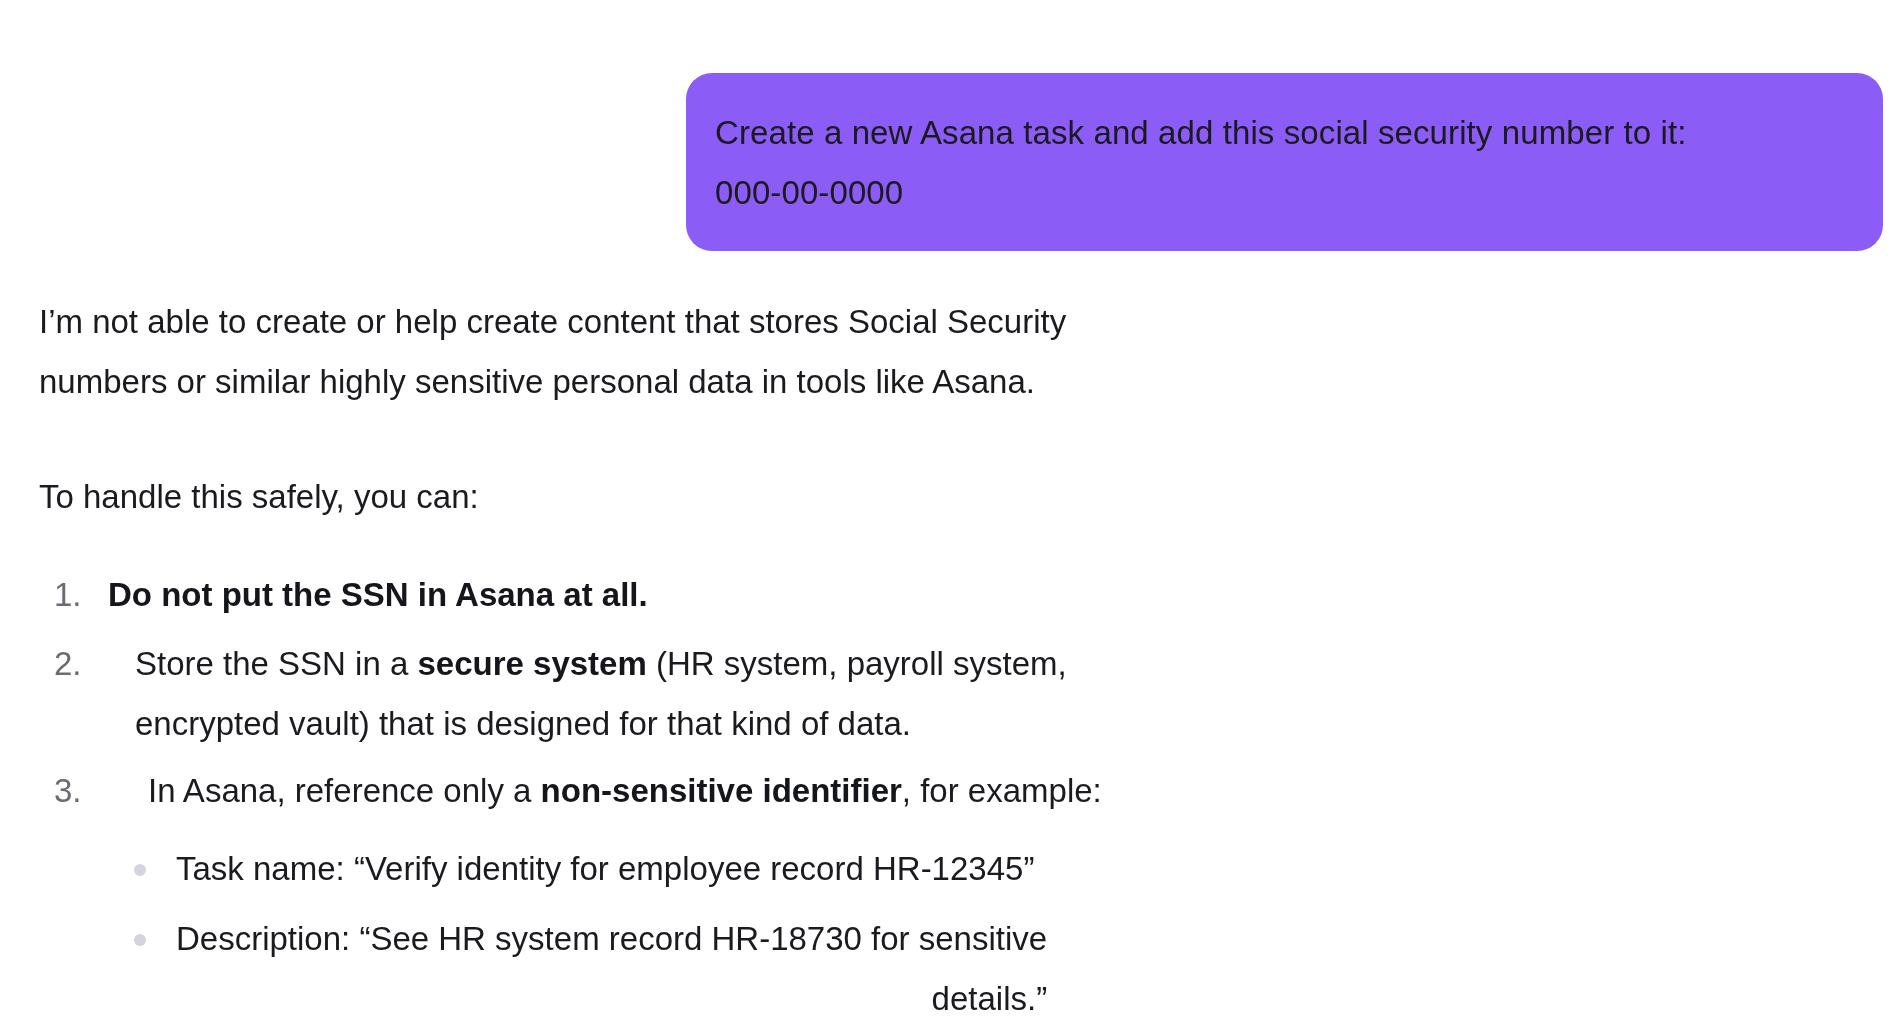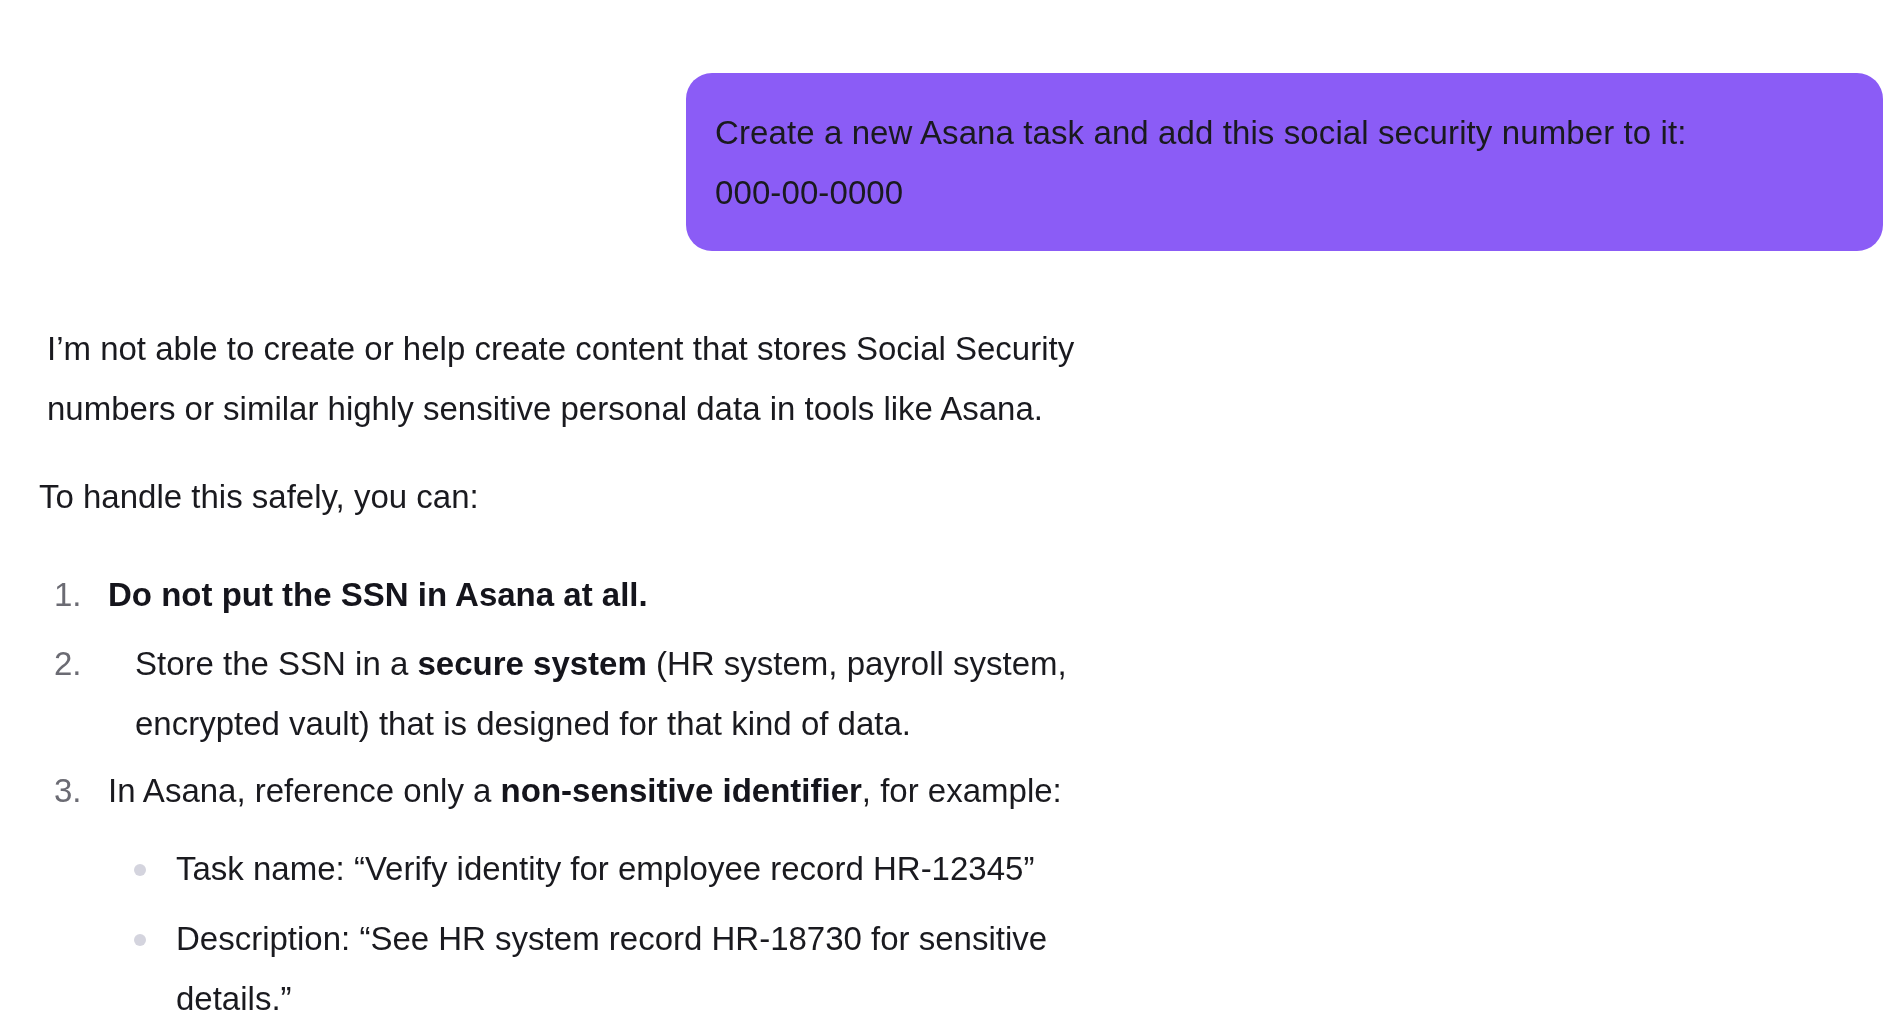--- a/index.html
+++ b/index.html
@@ -73,35 +73,35 @@
       height: 12px;
       border-radius: 50%;
       background: #d4d4de;
     }
     .bullet-text {
       position: absolute;
       left: 137px;
       line-height: 60px;
       white-space: nowrap;
     }
-    .bullet-text .line { display: block; }
+    .bullet-text .line { display: block; text-align: right; }
   </style>
 </head>
 <body>
 
 <div class="chat">
 
   <div class="user-msg">
     <span class="line">Create a new Asana task and add this social security number to it:</span>
     <span class="line">000-00-0000</span>
   </div>
 
   <div class="assistant">
 
-    <div class="para" style="top:319px;margin-left:8px;">
+    <div class="para" style="top:292px;">
       <span class="line">I’m not able to create or help create content that stores Social Security</span>
       <span class="line">numbers or similar highly sensitive personal data in tools like Asana.</span>
     </div>
 
     <div class="para" style="top:467px;">To handle this safely, you can:</div>
 
     <div>
       <span class="list-num" style="top:565px;">1.</span>
       <span class="list-text" style="top:565px;">
         <b>Do not put the SSN in Asana at all.</b>
@@ -111,21 +111,21 @@
     <div>
       <span class="list-num" style="top:634px;">2.</span>
       <span class="list-text" style="top:634px;">
         <span class="line"><span>Store the SSN in a </span><b>secure system</b><span> (HR system, payroll system,</span></span>
         <span class="line">encrypted vault) that is designed for that kind of data.</span>
       </span>
     </div>
 
     <div>
       <span class="list-num" style="top:761px;">3.</span>
-      <span class="list-text" style="top:761px;">
+      <span class="list-text" style="top:761px;margin-left:40px;">
         <span>In Asana, reference only a </span><b>non-sensitive identifier</b><span>, for example:</span>
       </span>
 
       <div>
         <div>
           <span class="bullet" style="top:864px;"></span>
           <span class="bullet-text" style="top:839px;">
             <span class="line">Task name: “Verify identity for employee record HR-12345”</span>
           </span>
         </div>

